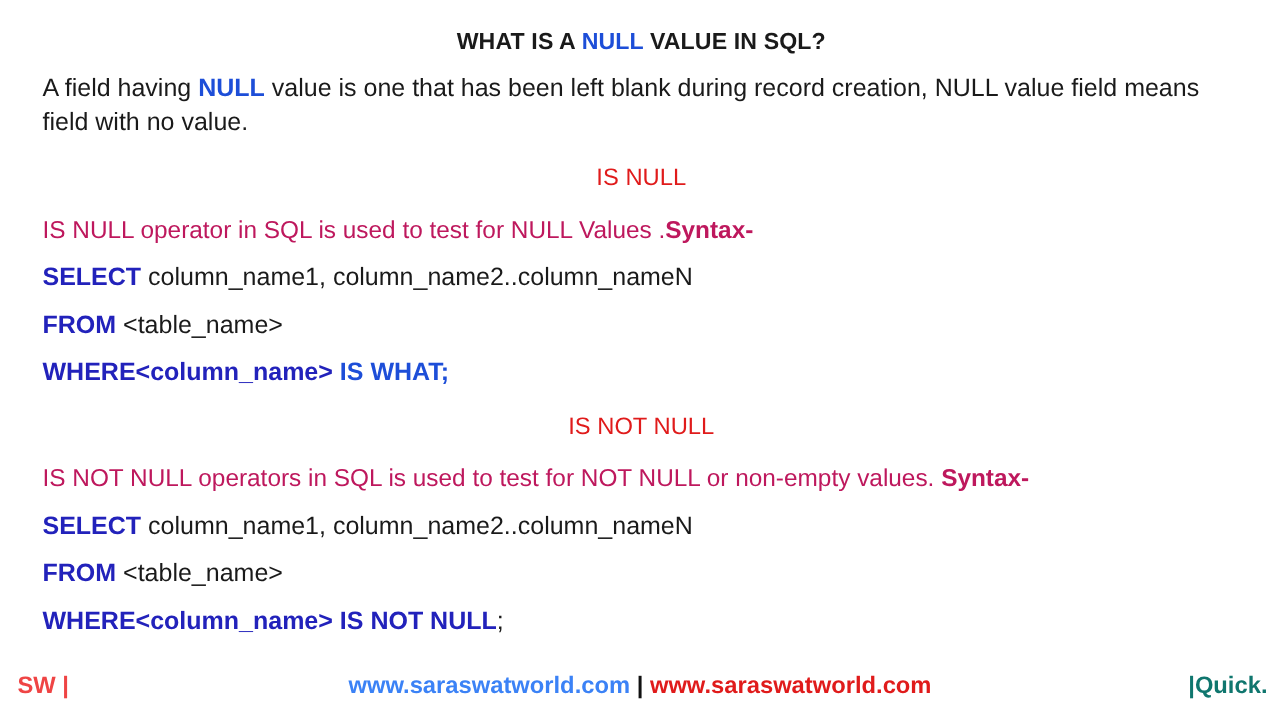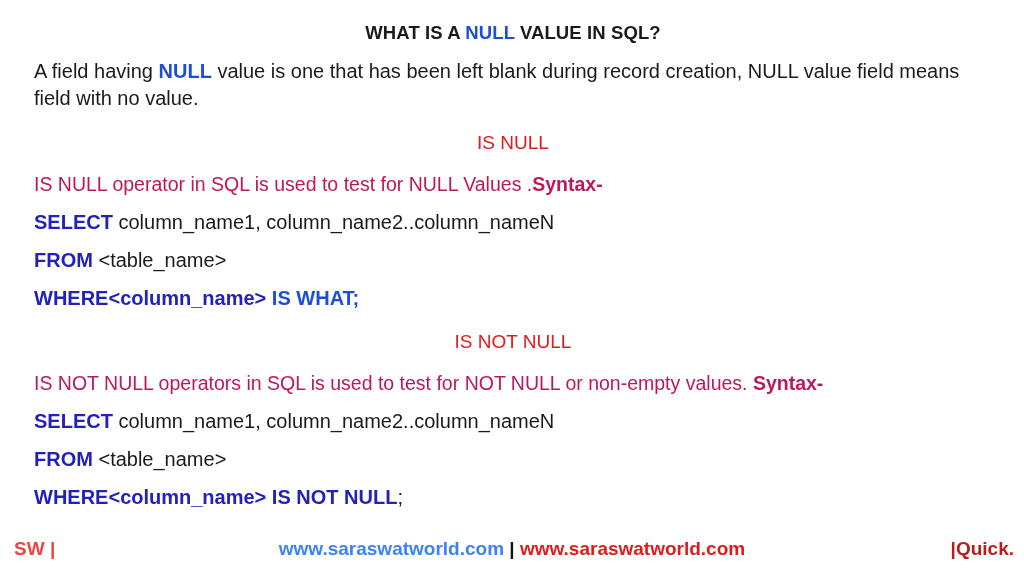--- a/index.html
+++ b/index.html
@@ -115,21 +115,21 @@
   }
   .footer-center .u1 { color: #3b82f6; }
   .footer-center .sep { color: #111111; }
   .footer-center .u2 { color: #e01b1b; }
   .footer-right {
     position: absolute;
     right: 10px;
     top: 0;
     font-size: 19px;
     font-weight: bold;
-    color: #b91c1c;
+    color: #0f766e;
     white-space: nowrap;
   }
 </style>
 </head>
 <body>
 
 <div class="slide">
 
   <div class="content">
 

